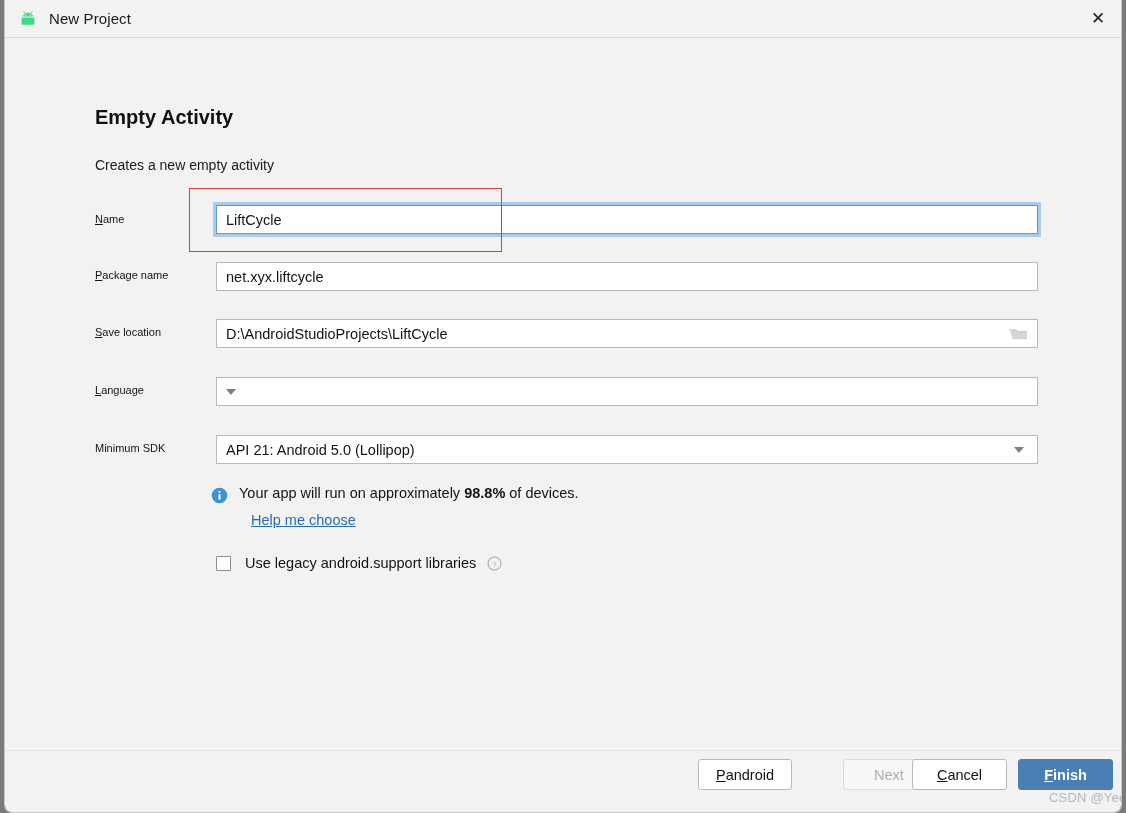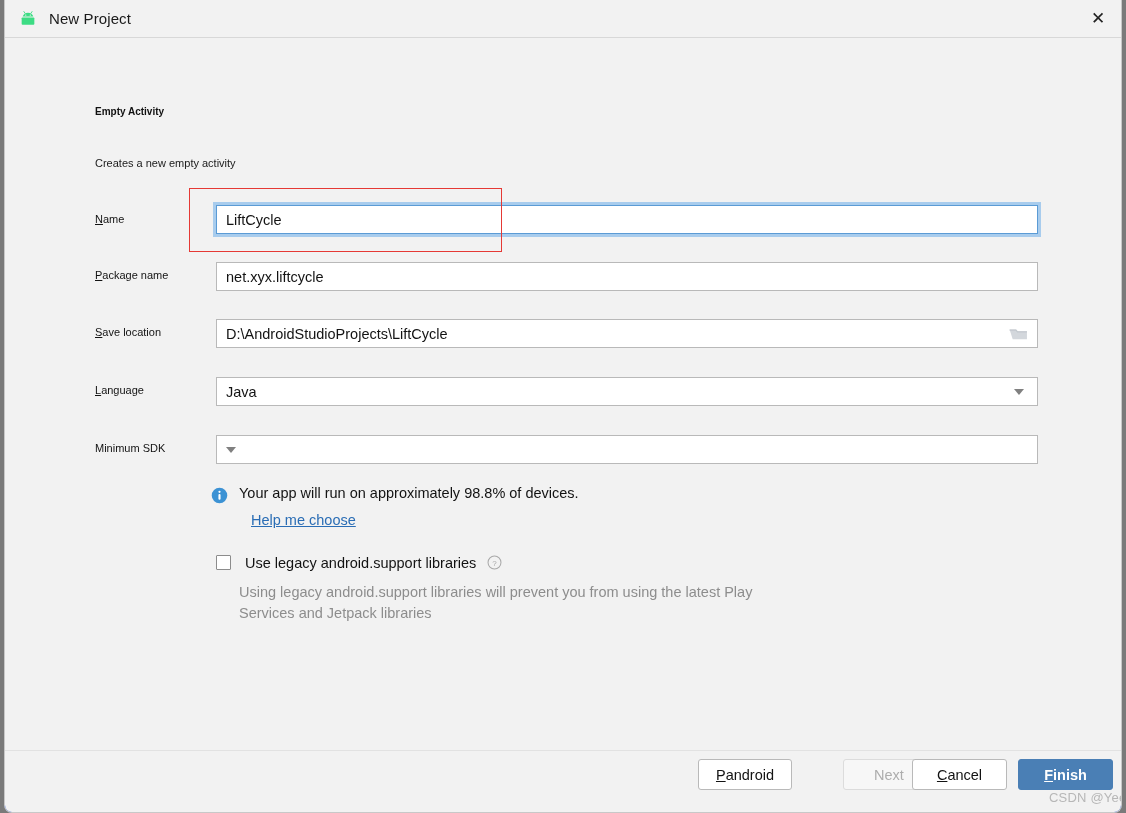--- a/index.html
+++ b/index.html
@@ -56,29 +56,29 @@
   
   #content {
     position: relative;
     height: 712px;
     background: #f2f2f2;
   }
 
   #heading {
     position: absolute;
     left: 90px; top: 68px;
-    font-size: 10px;
+    font-size: 20px;
     font-weight: bold;
     color: #111;
     text-align: right;
   }
   #subheading {
     position: absolute;
     left: 90px; top: 119px;
-    font-size: 11px;
+    font-size: 14px;
     color: #1a1a1a;
   }
 
   
   #annotation-box {
     position: absolute;
     left: 184px; top: 150px;
     width: 313px; height: 64px;
     border: 1.6px solid #e53935;
     pointer-events: none;
@@ -154,37 +154,37 @@
     display: flex;
     align-items: flex-start;
   }
   #info-icon { width: 17px; height: 17px; margin-top: 1px; flex: none; }
   #info-text {
     margin-left: 11px;
     font-size: 14.5px;
     color: #131313;
     line-height: 1.0;
   }
-  #info-text b { font-weight: normal; }
+  #info-text b { font-weight: bold; }
   #help-link {
     position: absolute;
     left: 234px; top: 474px;
     font-size: 14.5px;
     color: #2a6db5;
     text-decoration: underline;
     cursor: pointer;
     margin-left: 12px;
   }
 
   
   #checkbox-row {
     position: absolute;
     left: 211px; top: 517px;
     display: flex;
-    align-items: flex-start;
+    align-items: flex-end;
   }
   #legacy-checkbox {
     width: 15px; height: 15px;
     background: #fff;
     border: 1px solid #8c8c8c;
     border-radius: 1px;
     cursor: pointer;
     flex: none;
   }
   #checkbox-label {
@@ -310,28 +310,28 @@
         <svg id="folder-btn" viewBox="0 0 20 16">
           <path fill="#d3d7dc" d="M0.5 3.2h7l1.6 1.9H19v8.4H3.8L0.5 3.2z"></path>
           <path fill="#c3c8ce" d="M0.5 3.2h7l1.6 1.9H19v1.3H8.6L7.1 4.5H.5z"></path>
         </svg>
       </div>
     </div>
 
     <div class="field-row">
       <div class="field-label" style="top:346px"><u>L</u><span>anguage</span></div>
       <div class="combo" style="top:339px">
-        <span class="combo-value">Java</span>
         <span class="combo-arrow"></span>
       </div>
     </div>
 
     <div class="field-row">
       <div class="field-label" style="top:404px"><u></u><span>Minimum SDK</span></div>
       <div class="combo" style="top:397px">
+        <span class="combo-value">API 21: Android 5.0 (Lollipop)</span>
         <span class="combo-arrow"></span>
       </div>
     </div>
 
     <div id="info-row">
       <svg id="info-icon" viewBox="0 0 16 16">
         <circle cx="8" cy="8" r="7.3" fill="#3c92d4"></circle>
         <circle cx="8" cy="4.5" r="1.05" fill="#ffffff"></circle>
         <rect x="7" y="6.6" width="2" height="5.4" rx="0.9" fill="#ffffff"></rect>
       </svg>
@@ -340,21 +340,20 @@
     <div id="help-link">Help me choose</div>
 
     <div id="checkbox-row">
       <div id="legacy-checkbox"></div>
       <span id="checkbox-label">Use legacy android.support libraries</span>
       <svg id="help-icon" viewBox="0 0 16 16">
         <circle cx="8" cy="8" r="6.9" fill="none" stroke="#a8a8a8" stroke-width="1.1"></circle>
         <text x="8" y="11.4" font-size="8.6" fill="#a8a8a8" text-anchor="middle" font-family="Liberation Sans, sans-serif">?</text>
       </svg>
     </div>
-    <div id="legacy-note">Using legacy android.support libraries will prevent you from using the latest Play Services and Jetpack libraries</div>
 
     <div id="separator"></div>
     <div class="teal-seg" id="teal-a"></div>
     <div class="teal-seg" id="teal-b"></div>
     <div id="red-dot"></div>
   </div>
 
   <div id="buttonbar">
     <div class="btn" id="btn-previous">
         <u>P</u>

